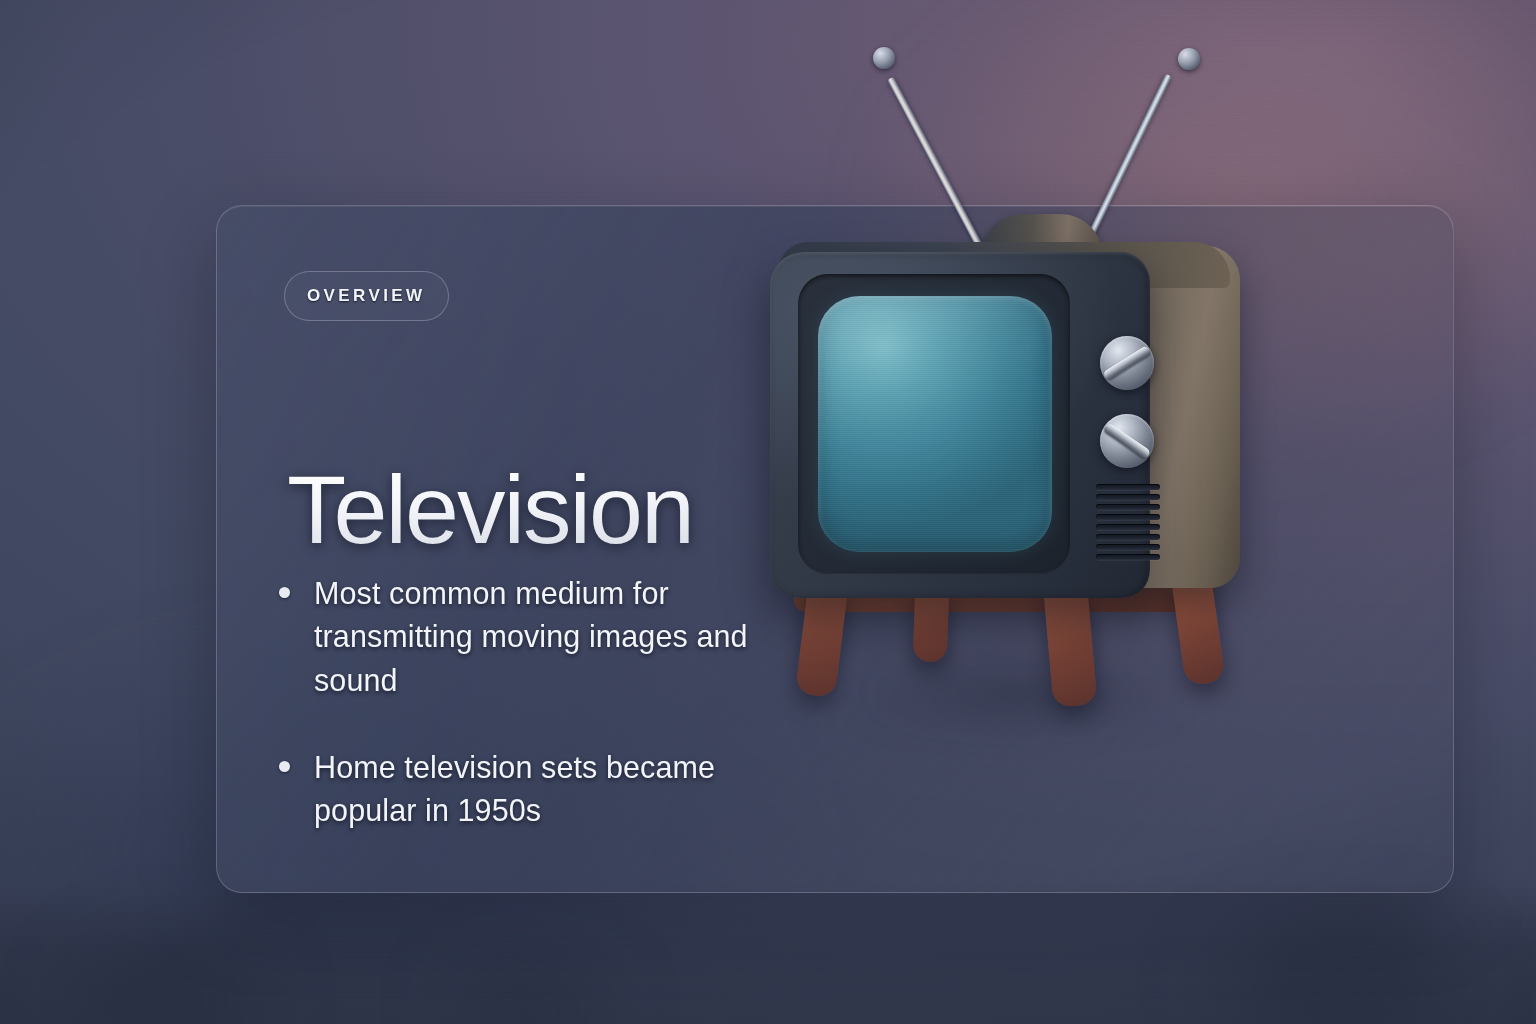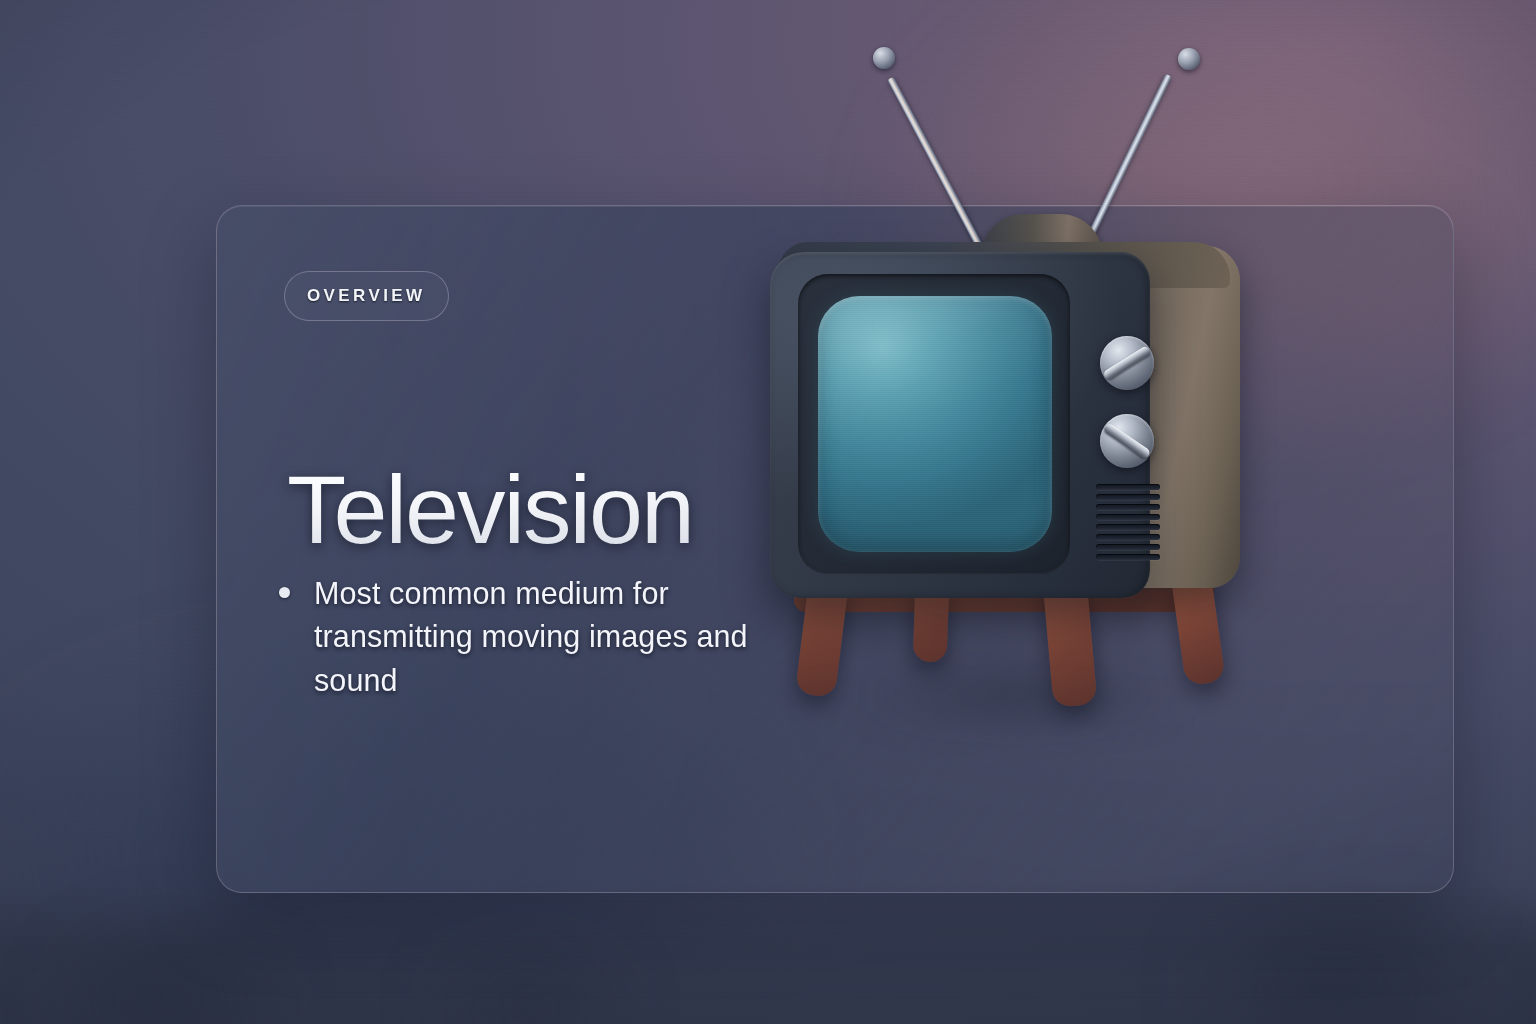--- a/index.html
+++ b/index.html
@@ -262,20 +262,24 @@
     <span class="txt">OVERVIEW</span>
   </div>
 
   <div id="title">Television</div>
 
   <div id="bullets">
     <div class="bullet">
       <span class="dot"></span>
       <span class="btext">Most common medium for transmitting moving images and sound</span>
     </div>
+    <div class="bullet">
+      <span class="dot"></span>
+      <span class="btext">Home television sets became popular in 1950s</span>
+    </div>
   </div>
 </div>
 
 <div id="tv-wrap">
   <div class="tv-shadow"></div>
 
   <div class="ant-rod left"></div>
   <div class="ant-rod right"></div>
   <div class="ant-ball l"></div>
   <div class="ant-ball r"></div>

